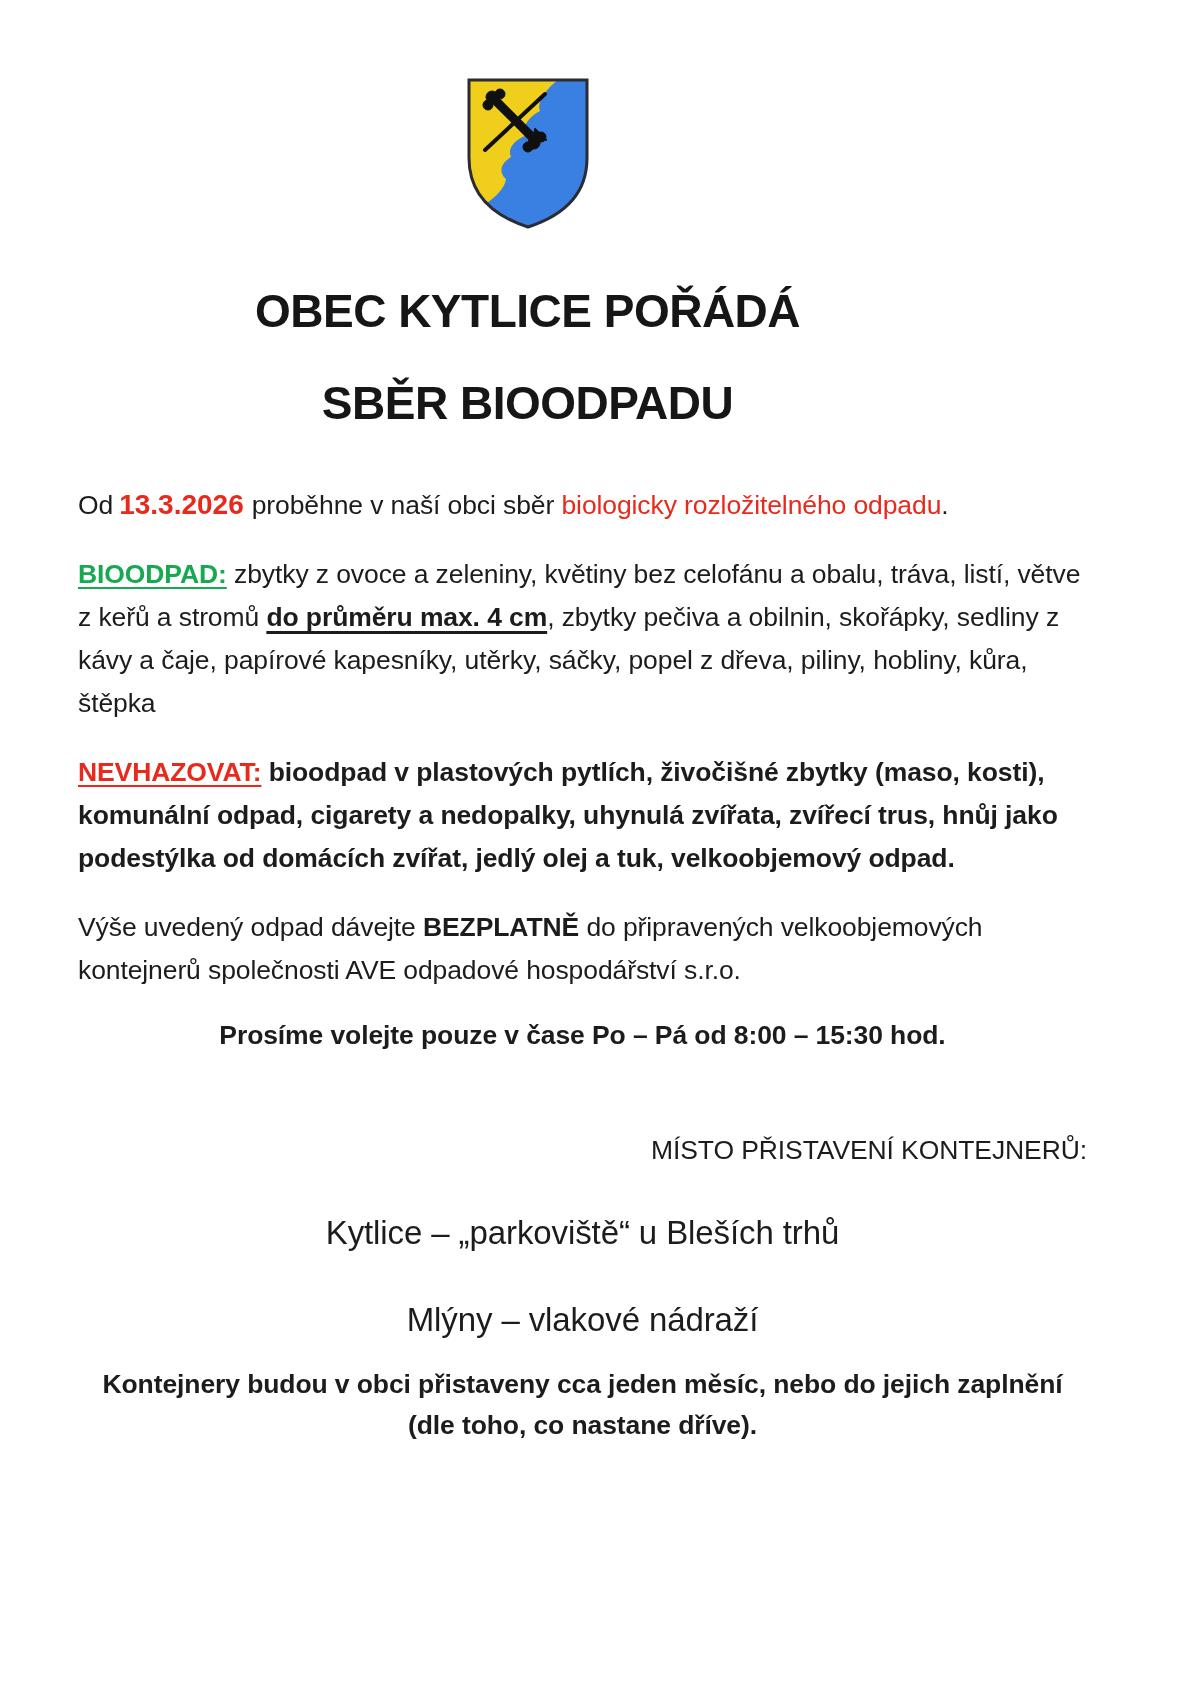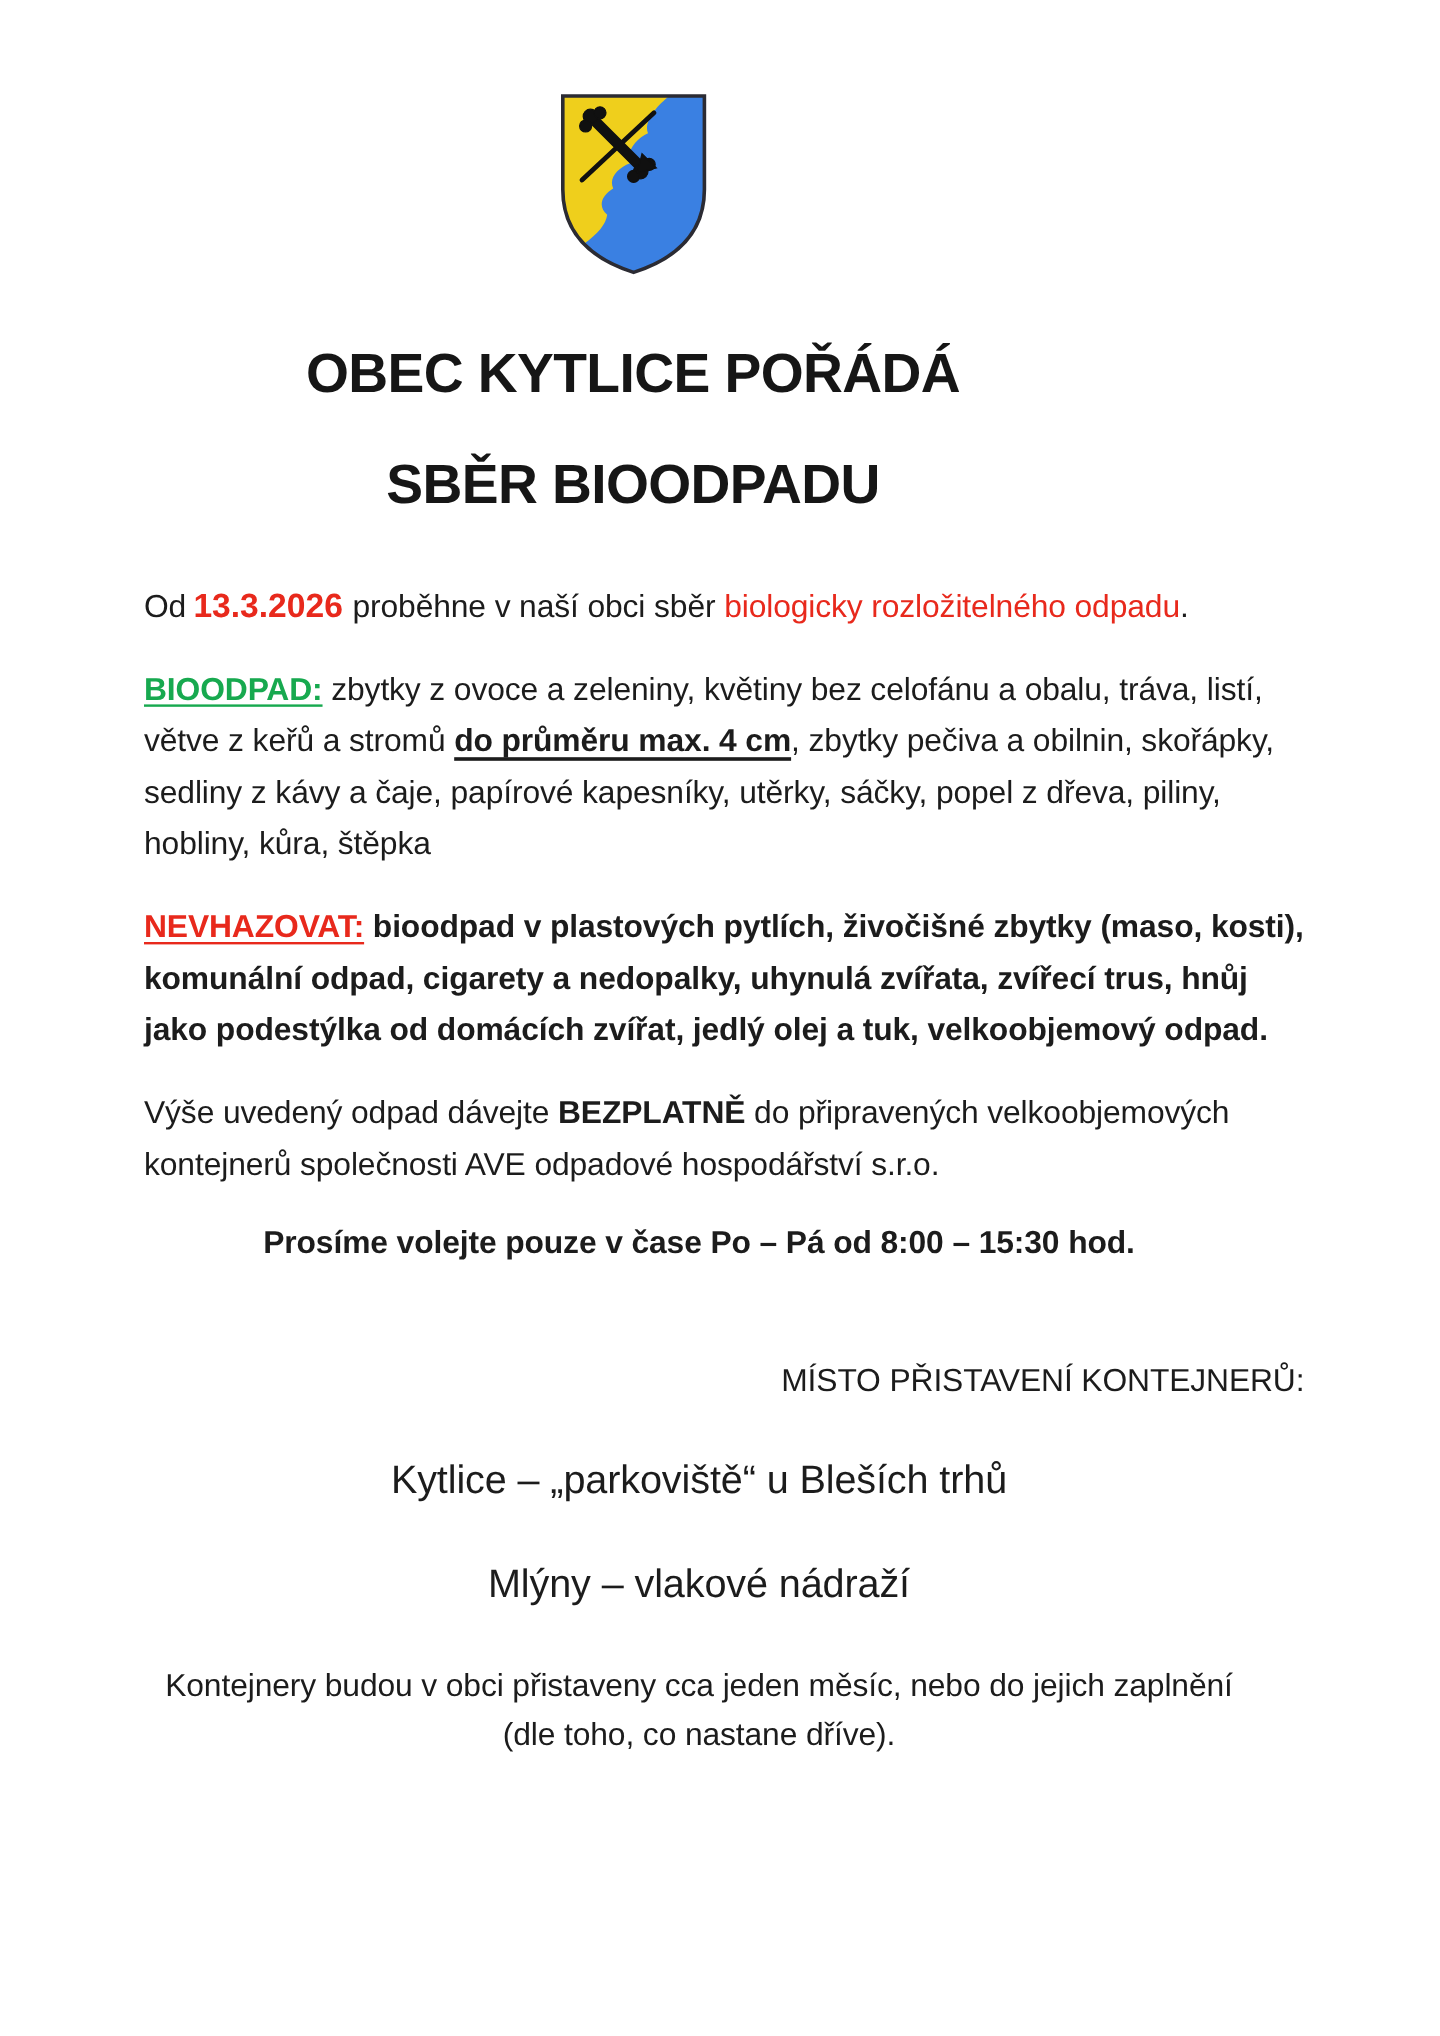--- a/index.html
+++ b/index.html
@@ -25,21 +25,21 @@
   .emblem{stroke:var(--emblem);fill:var(--emblem);}
 
   .title{
     text-align:center;font-weight:700;font-size:46px;letter-spacing:-0.5px;
     color:#161616;
   }
   .title-1{margin-top:52px;position:relative;left:-55px;}
   .title-2{margin-top:38px;position:relative;left:-55px;}
 
   .body-text{font-size:26.5px;line-height:1.62;letter-spacing:-0.1px;}
-  p.para{margin-top:26px;margin-left:42px;}
+  p.para{margin-top:26px;}
   p.first-para{margin-top:52px;}
 
   .red{color:var(--red);}
   .date{color:var(--red);font-weight:700;font-size:28px;margin:0 8px 0 6px;letter-spacing:0;}
   .label-green{
     color:var(--green);font-weight:700;
     text-decoration:underline;text-decoration-thickness:2px;text-underline-offset:4px;
   }
   .label-red{
     color:var(--red);font-weight:700;
@@ -48,21 +48,21 @@
   .bold{font-weight:700;}
   .u-bold{
     font-weight:700;text-decoration:underline;
     text-decoration-thickness:2.5px;text-underline-offset:5px;
   }
   .center{text-align:center;}
   .c-block{margin-top:30px;}
   .c-tight{margin-top:22px;}
   .section-gap{margin-top:72px;text-align:right;}
   .loc-item{font-weight:400;font-size:33px;margin-top:34px;}
-  .note{margin-top:38px;line-height:1.55;}
+  .note{margin-top:18px;line-height:1.55;font-weight:bold;}
 </style>
 </head>
 <body>
 
 <div class="page">
 
   <div class="crest-wrap">
     <svg class="crest" viewBox="0 0 126 156" aria-hidden="true">
 
       <path class="fill-yellow" d="M4,4 L122,4 L122,82 Q122,132 63,151 Q4,132 4,82 Z"></path>

